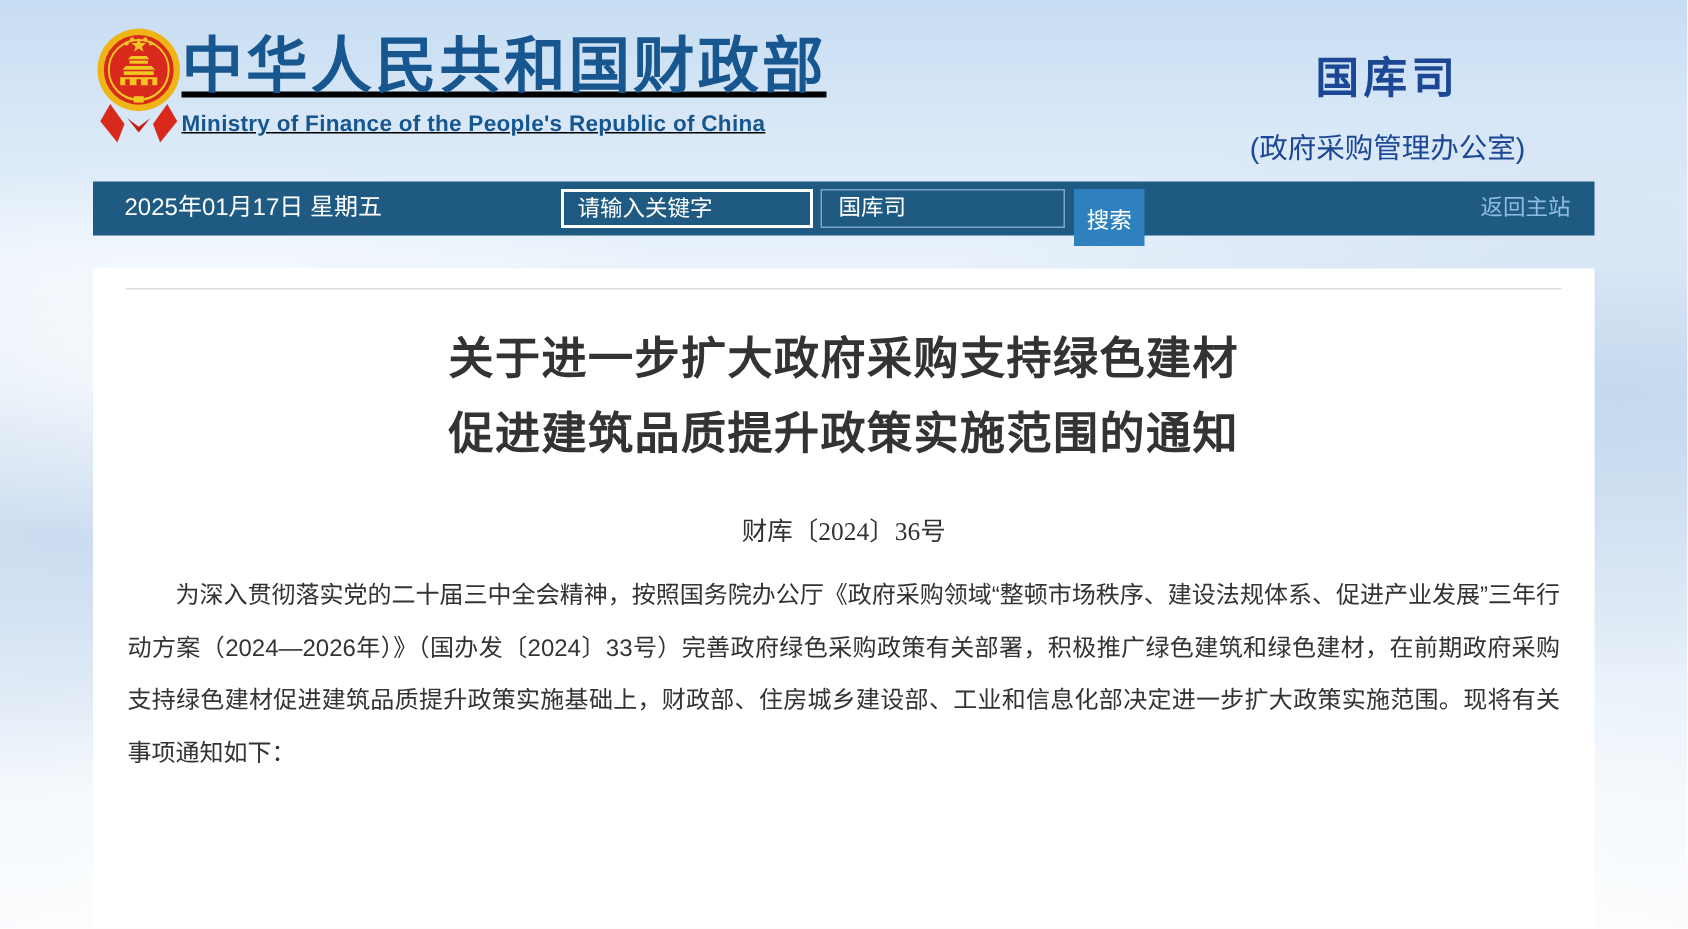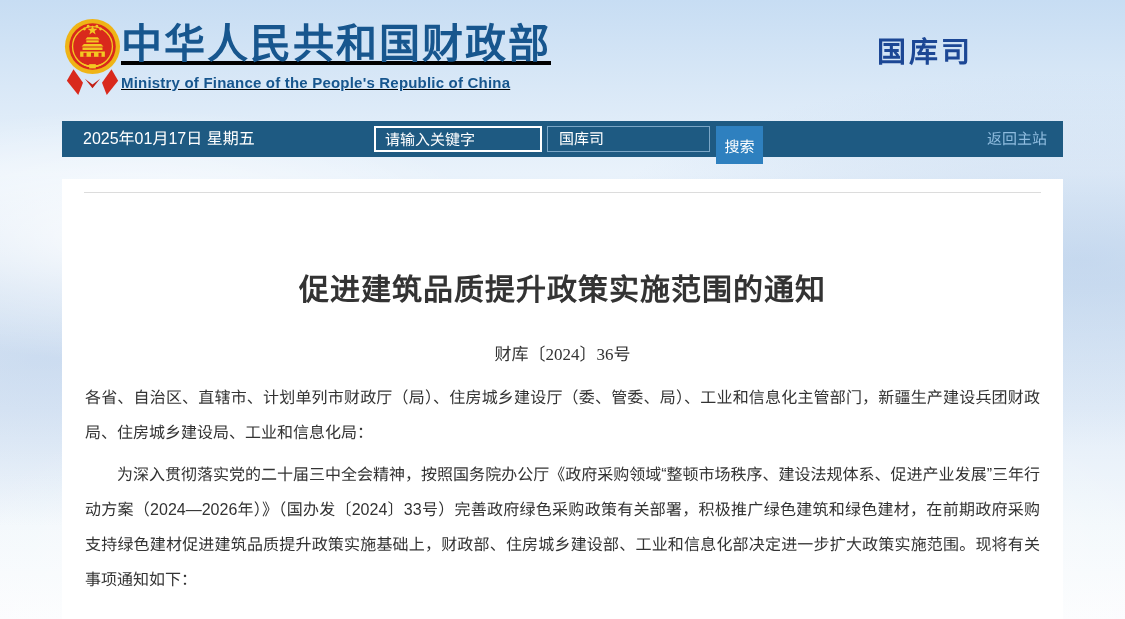--- a/index.html
+++ b/index.html
@@ -113,40 +113,40 @@
         <path d="M11,43 A24.5,24.5 0 0 0 49,43 L46,46.5 A21,21 0 0 1 14,46.5 Z" fill="#f3c722"></path>
         <rect x="26.5" y="50.5" width="7" height="4.5" fill="#f3c722"></rect>
       </svg>
       <div class="brand-text">
         <div class="title-cn">中华人民共和国财政部</div>
         <div class="title-en">Ministry of Finance of the People's Republic of China</div>
       </div>
     </div>
     <div class="dept">
       <div class="dept-name">国库司</div>
+      <div class="dept-sub">(政府采购管理办公室)</div>
     </div>
   </header>
 
   <nav class="topbar">
     <span class="topbar-date">2025年01月17日  星期五</span>
     <input class="search-input" type="text" placeholder="请输入关键字" style="">
     <div class="scope-select">国库司</div>
     <button class="search-btn">搜索</button>
     <a class="back-link">返回主站</a>
   </nav>
 
   <main class="content">
     <hr class="divider">
 
     <h1 class="doc-title">
-      <br>
+      <span>关于进一步扩大政府采购支持绿色建材</span><br>
       <span>促进建筑品质提升政策实施范围的通知</span>
     </h1>
 
     <div class="doc-number">财库〔2024〕36号</div>
 
     <div class="article-body">
-      <p>各省、自治区、直辖市、计划单列市财政厅（局）、住房城乡建设厅（委、管委、局）、工业和信息化主管部门，新疆生产建设兵团财政局、住房城乡建设局、工业和信息化局：</p>
       <p class="para-indent">为深入贯彻落实党的二十届三中全会精神，按照国务院办公厅《政府采购领域“整顿市场秩序、建设法规体系、促进产业发展”三年行动方案（2024—2026年）》（国办发〔2024〕33号）完善政府绿色采购政策有关部署，积极推广绿色建筑和绿色建材，在前期政府采购支持绿色建材促进建筑品质提升政策实施基础上，财政部、住房城乡建设部、工业和信息化部决定进一步扩大政策实施范围。现将有关事项通知如下：</p>
     </div>
   </main>
 
 </div>
 
 </body></html>

